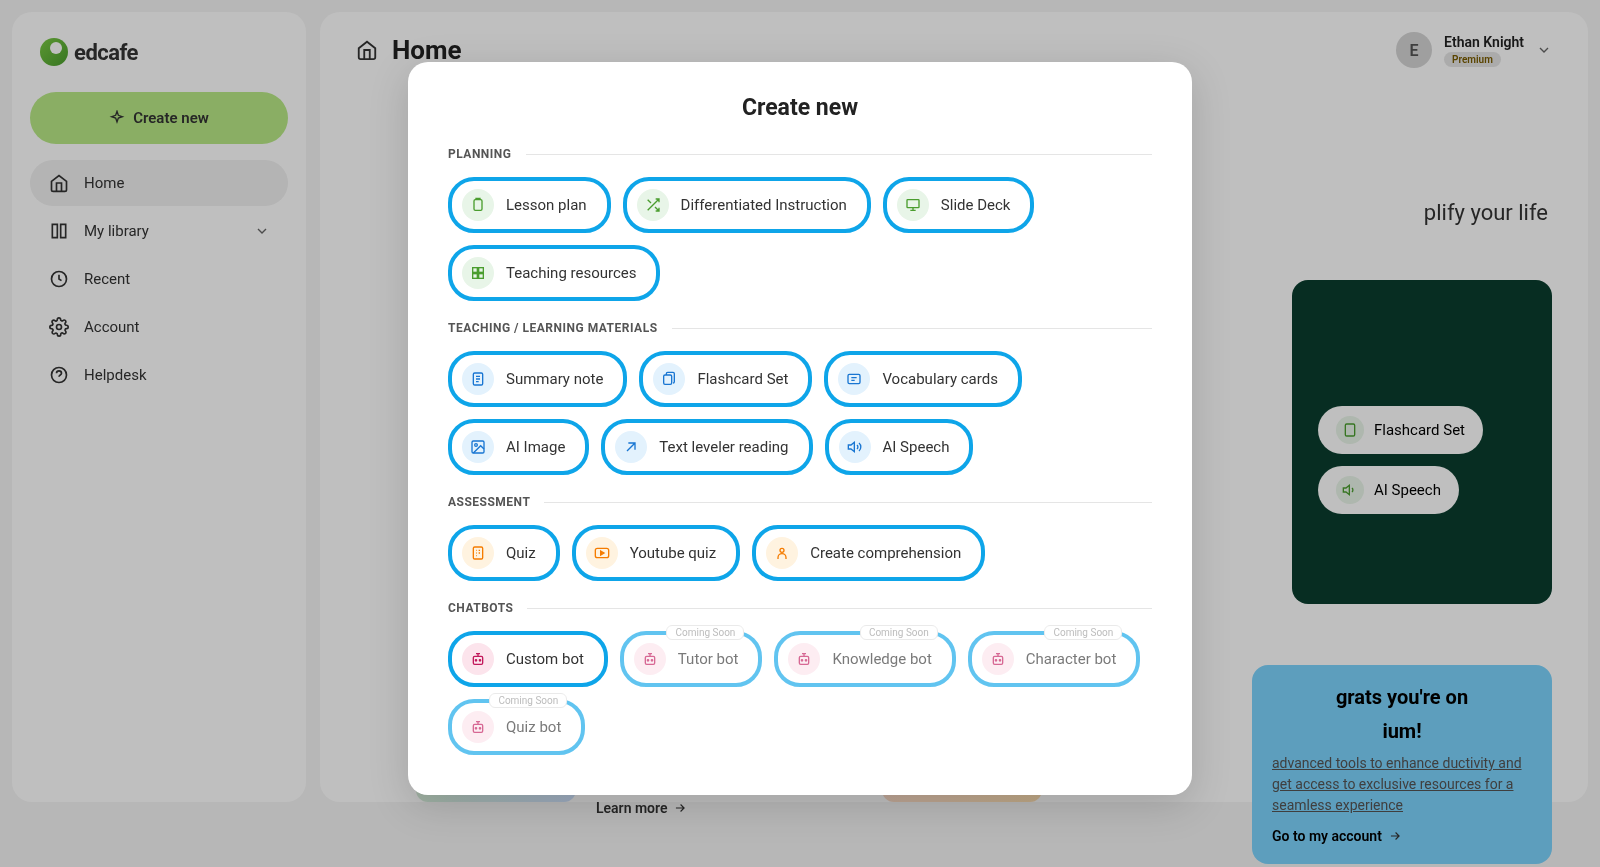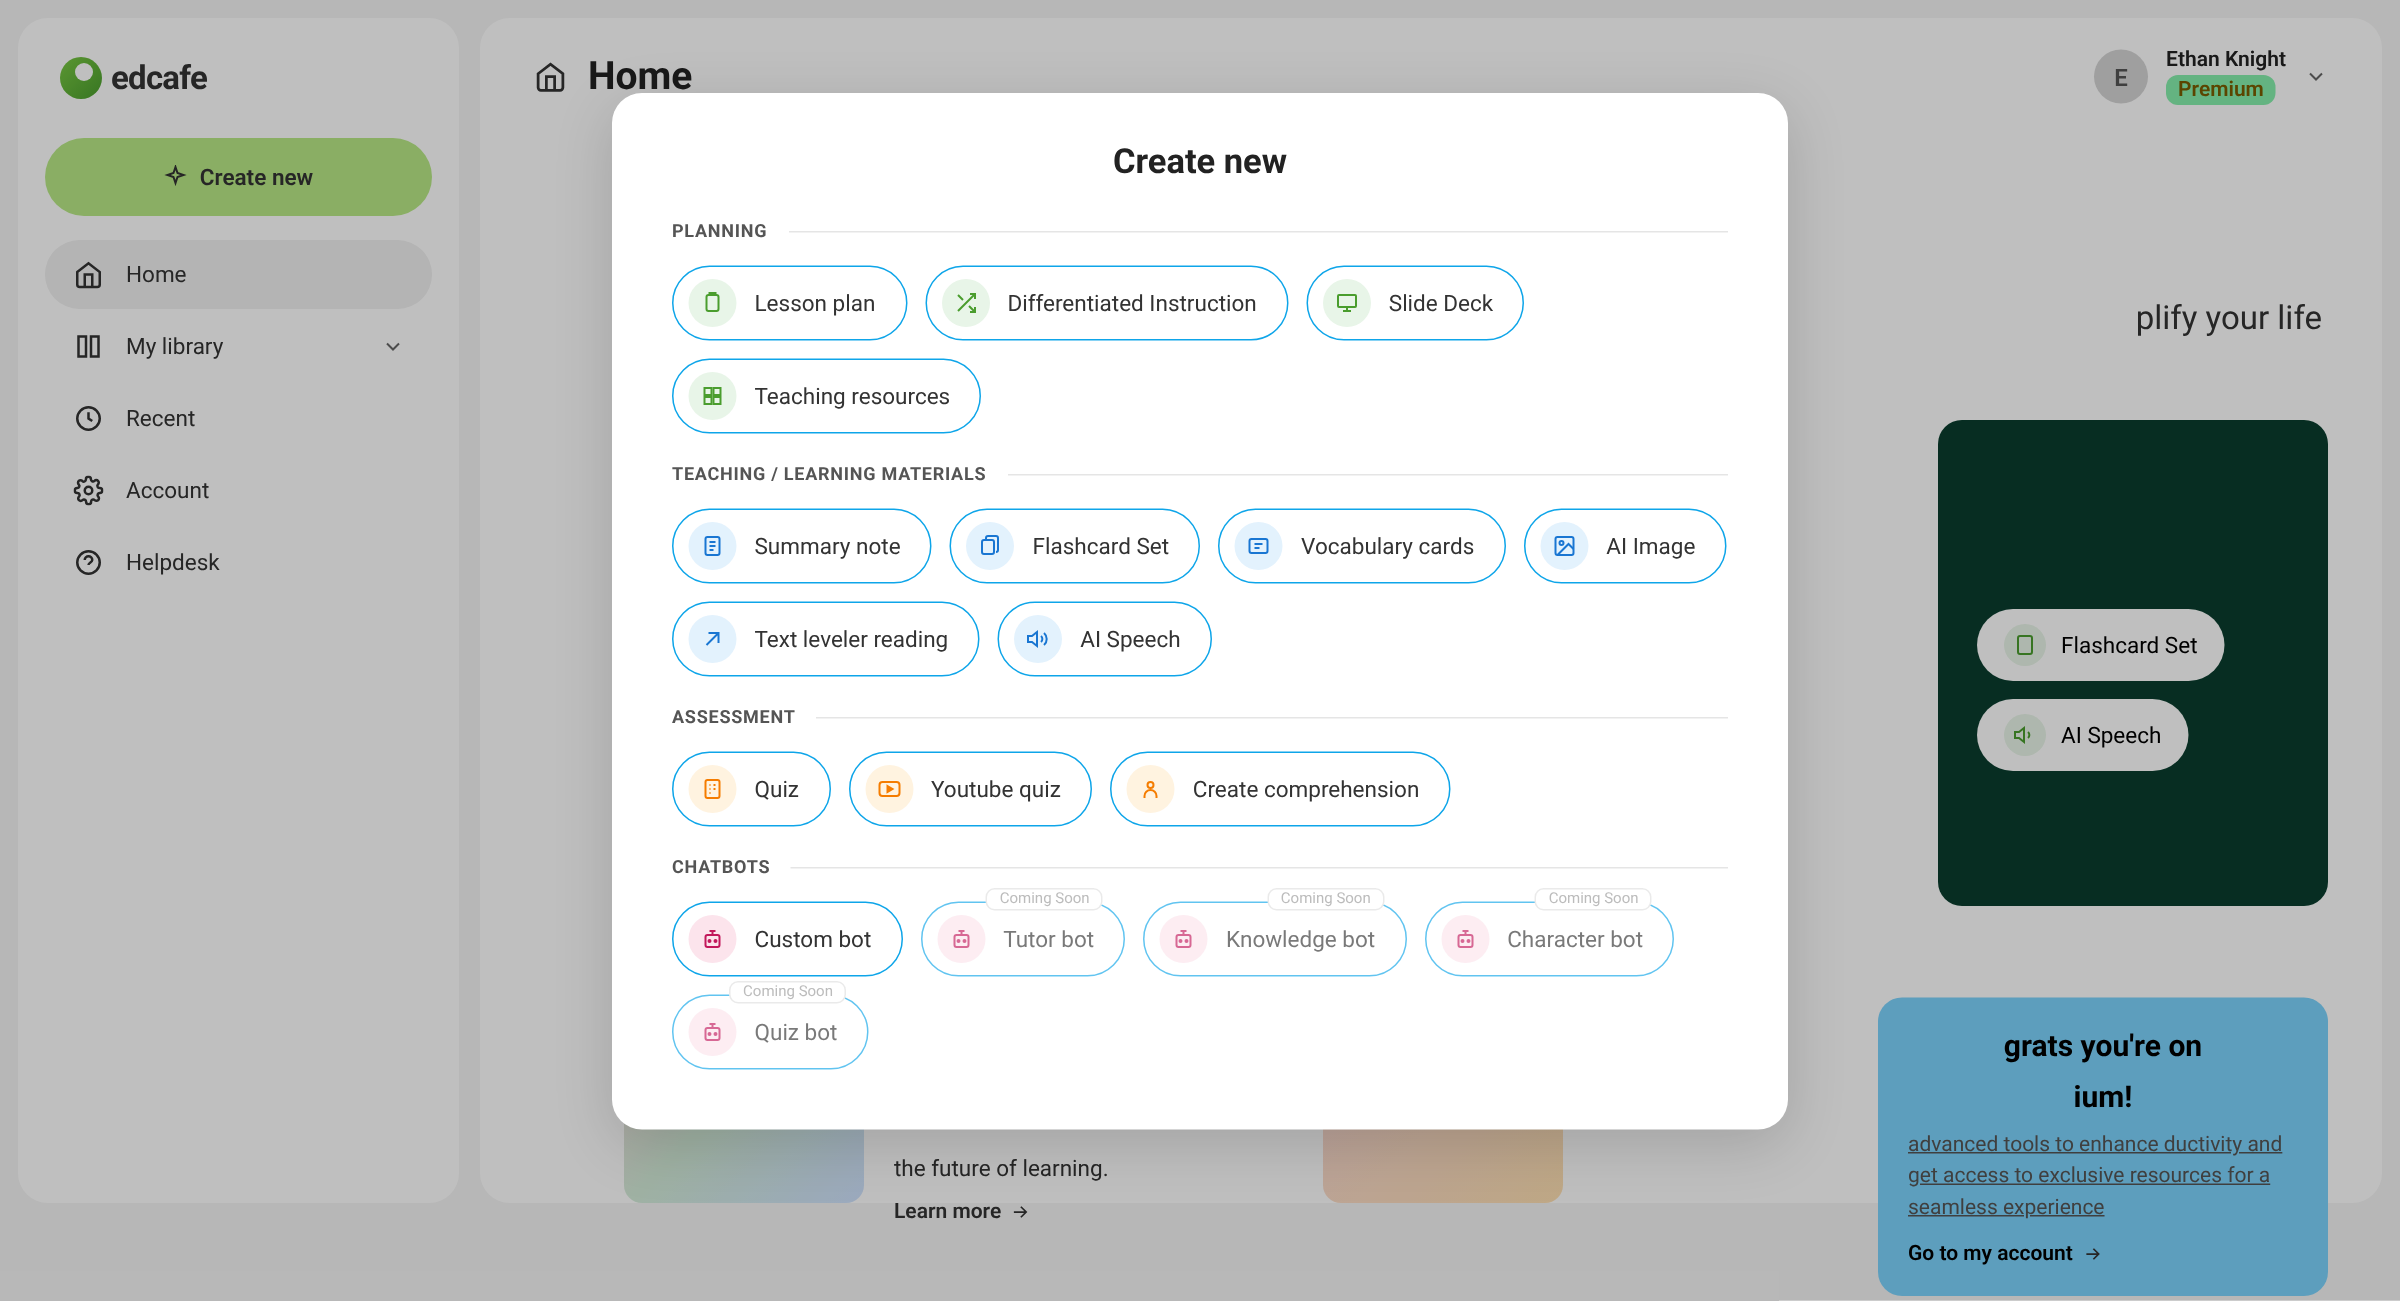--- a/index.html
+++ b/index.html
@@ -18,21 +18,21 @@
     .nav-icon { width: 22px; height: 22px; display: flex; align-items: center; justify-content: center; }
     
     
     .main { position: absolute; left: 320px; top: 12px; right: 12px; height: 790px; background: #fff; border-radius: 20px; padding: 20px 36px; }
     .main-header { display: flex; align-items: center; gap: 14px; margin-bottom: 28px; }
     .main-title { font-size: 26px; font-weight: 700; color: #222; }
     .user-area { margin-left: auto; display: flex; align-items: center; gap: 12px; }
     .avatar { width: 36px; height: 36px; border-radius: 50%; background: #d4d4d4; display: flex; align-items: center; justify-content: center; font-weight: 600; color: #555; }
     .user-info { display: flex; flex-direction: column; gap: 2px; }
     .user-name { font-size: 14px; font-weight: 600; color: #222; }
-    .badge { font-size: 14px; padding: 2px 8px; background: #86efac; border-radius: 8px; color: #7a5c00; font-weight: 600; width: fit-content; }
+    .badge { font-size: 10px; padding: 2px 8px; background: #e5e5e5; border-radius: 8px; color: #7a5c00; font-weight: 600; width: fit-content; }
     
     
     .bg-card { position: absolute; background: #0a3d2e; border-radius: 16px; padding: 20px; }
     .bg-pill { display: inline-flex; align-items: center; gap: 10px; background: #fff; border-radius: 24px; padding: 10px 18px; margin: 6px; font-size: 15px; }
     .bg-pill .pic { width: 28px; height: 28px; border-radius: 50%; background: #e8f5e8; display:flex; align-items:center; justify-content:center; }
     .bg-text { position: absolute; color: #333; line-height: 1.5; margin-top: 24px; }
     .promo-card { position: absolute; right: 36px; top: 653px; width: 300px; background: #7dd3fc; border-radius: 16px; padding: 20px; }
     .promo-title { font-size: 20px; font-weight: 700; margin-bottom: 10px; text-align: center; }
     .promo-body { font-size: 14px; color: #555; line-height: 1.5; text-decoration: underline; }
     .promo-link { display: flex; align-items: center; gap: 6px; font-size: 14px; font-weight: 600; margin-top: 12px; }
@@ -41,21 +41,21 @@
     .overlay { position: absolute; inset: 0; background: rgba(0,0,0,0.25); }
     
     
     .modal { position: absolute; left: 50%; top: 62px; transform: translateX(-50%); width: 784px; background: #fff; border-radius: 20px; padding: 32px 40px 40px; box-shadow: 0 10px 40px rgba(0,0,0,0.15); }
     .modal-title { font-size: 23px; font-weight: 700; text-align: center; margin-bottom: 26px; color: #222; }
     .section-header { display: flex; align-items: center; gap: 14px; margin: 20px 0 16px; }
     .section-header:first-of-type { margin-top: 0; }
     .section-label { font-size: 12px; font-weight: 700; letter-spacing: 0.5px; color: #555; }
     .section-line { flex: 1; height: 1px; background: #e5e5e5; }
     .options-row { display: flex; flex-wrap: wrap; gap: 12px; }
-    .option-pill { display: inline-flex; align-items: center; gap: 12px; border: 1px solid #0ea5e9; border-radius: 26px; padding: 8px 20px 8px 10px; cursor: pointer; background: #fff; position: relative; }
+    .option-pill { display: inline-flex; align-items: center; gap: 12px; border: 4px solid #0ea5e9; border-radius: 26px; padding: 8px 20px 8px 10px; cursor: pointer; background: #fff; position: relative; }
     .option-pill.disabled { opacity: 0.65; cursor: default; }
     .option-icon { width: 32px; height: 32px; border-radius: 50%; display: flex; align-items: center; justify-content: center; }
     .option-icon.green { background: #e8f5e8; color: #4a9d2e; }
     .option-icon.blue { background: #e3f2fd; color: #1976d2; }
     .option-icon.orange { background: #fff3e0; color: #f57c00; }
     .option-icon.pink { background: #fce4ec; color: #c2185b; }
     .option-label { font-size: 15px; color: #333; }
     .coming-soon { position: absolute; top: -10px; right: 14px; background: #fff; border: 1px solid #e0e0e0; border-radius: 6px; padding: 1px 8px; font-size: 10px; color: #999; }
     
     .learn-link { position: absolute; color: #333; font-size: 14px; font-weight: 600; display: flex; align-items: center; gap: 6px; }

